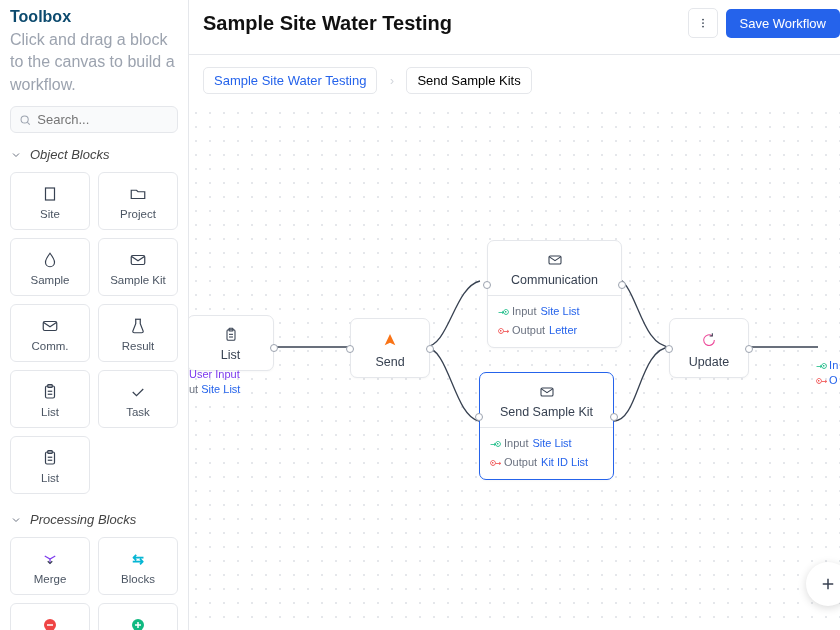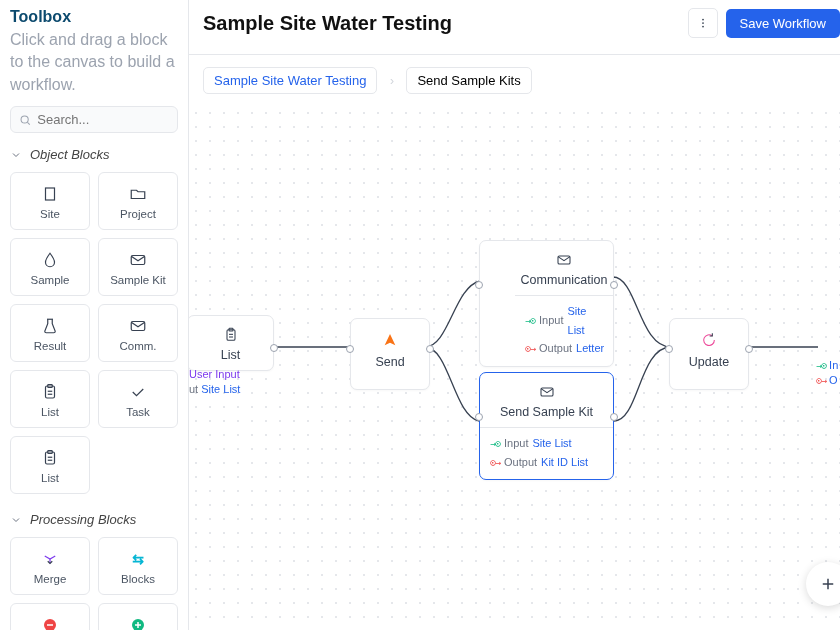--- a/index.html
+++ b/index.html
@@ -50,21 +50,21 @@
     .node-header-icon svg { width: 16px; height: 16px; stroke: #374151; fill: none; stroke-width: 1.6; }
     .node-title { font-size: 12.5px; color: #374151; }
     .node-body { border-top: 1px solid #e5e7eb; padding: 6px 10px 8px; font-size: 11px; }
     .node-row { display: flex; align-items: center; gap: 4px; line-height: 1.7; }
     .io-arrow { font-family: monospace; font-size: 10px; letter-spacing: -1px; }
     .io-arrow.in { color: #10b981; }
     .io-arrow.out { color: #ef4444; }
     .io-label { color: #6b7280; }
     .io-value { color: #2563eb; }
     
-    .node-small { padding: 12px 8px 20px; display: flex; flex-direction: column; align-items: center; width: 80px; }
+    .node-small { padding: 12px 8px 8px; display: flex; flex-direction: column; align-items: center; width: 80px; }
     .node-small .node-header-icon { margin-bottom: 6px; }
     .node-small-title { font-size: 12.5px; color: #374151; }
     
     .port { position: absolute; width: 8px; height: 8px; background: #fff; border: 1.5px solid #9ca3af; border-radius: 50%; }
     .port.right { right: -5px; }
     .port.left { left: -5px; }
     
     
     .edges { position: absolute; top: 0; left: 0; width: 100%; height: 100%; pointer-events: none; }
     .edges path { stroke: #374151; stroke-width: 1.3; fill: none; }
@@ -147,34 +147,34 @@
             <svg viewBox="0 0 24 24">
               <rect x="3" y="6" width="18" height="12" rx="2"></rect>
               <polyline points="3 7 12 13 21 7"></polyline>
             </svg>
           </div>
         <div class="block-item-label">Sample Kit</div>
       </div>
       <div class="block-item">
         <div class="block-item-icon">
             <svg viewBox="0 0 24 24">
+              <rect x="3" y="6" width="18" height="12" rx="2"></rect>
+              <polyline points="3 7 12 13 21 7"></polyline>
+            </svg>
+          </div>
+        <div class="block-item-label">Comm.</div>
+      </div>
+      <div class="block-item">
+        <div class="block-item-icon">
+            <svg viewBox="0 0 24 24">
               <path d="M9 3 L9 9 L5 19 A2 2 0 0 0 7 21 L17 21 A2 2 0 0 0 19 19 L15 9 L15 3"></path>
               <line x1="8" y1="3" x2="16" y2="3"></line>
             </svg>
           </div>
         <div class="block-item-label">Result</div>
-      </div>
-      <div class="block-item">
-        <div class="block-item-icon">
-            <svg viewBox="0 0 24 24">
-              <rect x="3" y="6" width="18" height="12" rx="2"></rect>
-              <polyline points="3 7 12 13 21 7"></polyline>
-            </svg>
-          </div>
-        <div class="block-item-label">Comm.</div>
       </div>
       <div class="block-item">
         <div class="block-item-icon">
             <svg viewBox="0 0 24 24">
               <rect x="6" y="4" width="12" height="16" rx="2"></rect>
               <rect x="9" y="2" width="6" height="4" rx="1"></rect>
               <line x1="9" y1="11" x2="15" y2="11"></line>
               <line x1="9" y1="15" x2="15" y2="15"></line>
             </svg>
           </div>
@@ -299,21 +299,21 @@
         <div class="node-header-icon">
             <svg class="send-ico" viewBox="0 0 24 24">
               <path d="M12 3 L20 20 L12 16 L4 20 Z"></path>
             </svg>
           </div>
         <div class="node-small-title">Send</div>
         <div class="port left" style="top:26px;"></div>
         <div class="port right" style="top:26px;"></div>
       </div>
 
-      <div class="node" style="left:290px; top:134px; width:135px;padding-left:35px;">
+      <div class="node" style="left:298px; top:134px; width:135px;">
         <div class="node-header">
           <div class="node-header-icon">
               <svg viewBox="0 0 24 24">
                 <rect x="3" y="6" width="18" height="12" rx="2"></rect>
                 <polyline points="3 7 12 13 21 7"></polyline>
               </svg>
             </div>
           <div class="node-title">Communication</div>
         </div>
         <div class="node-body">

